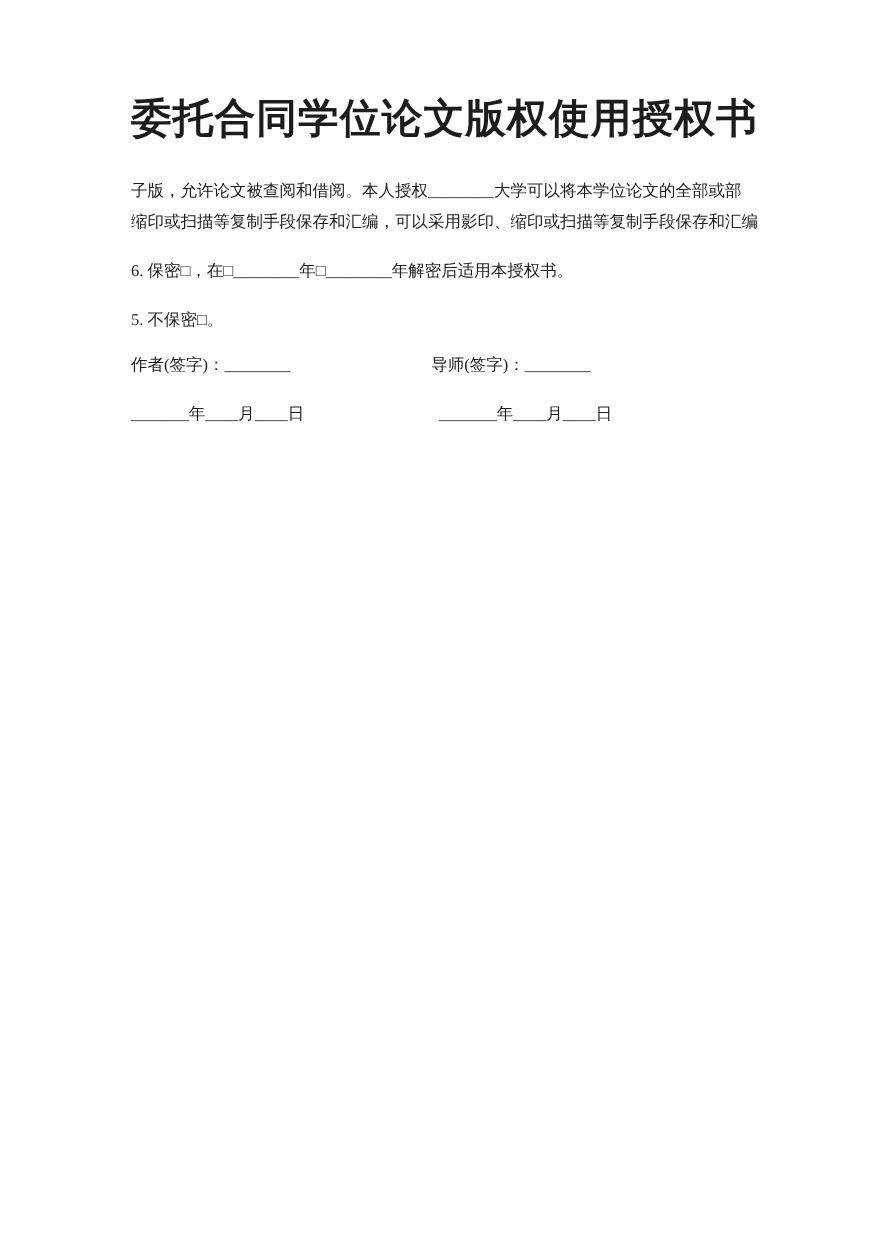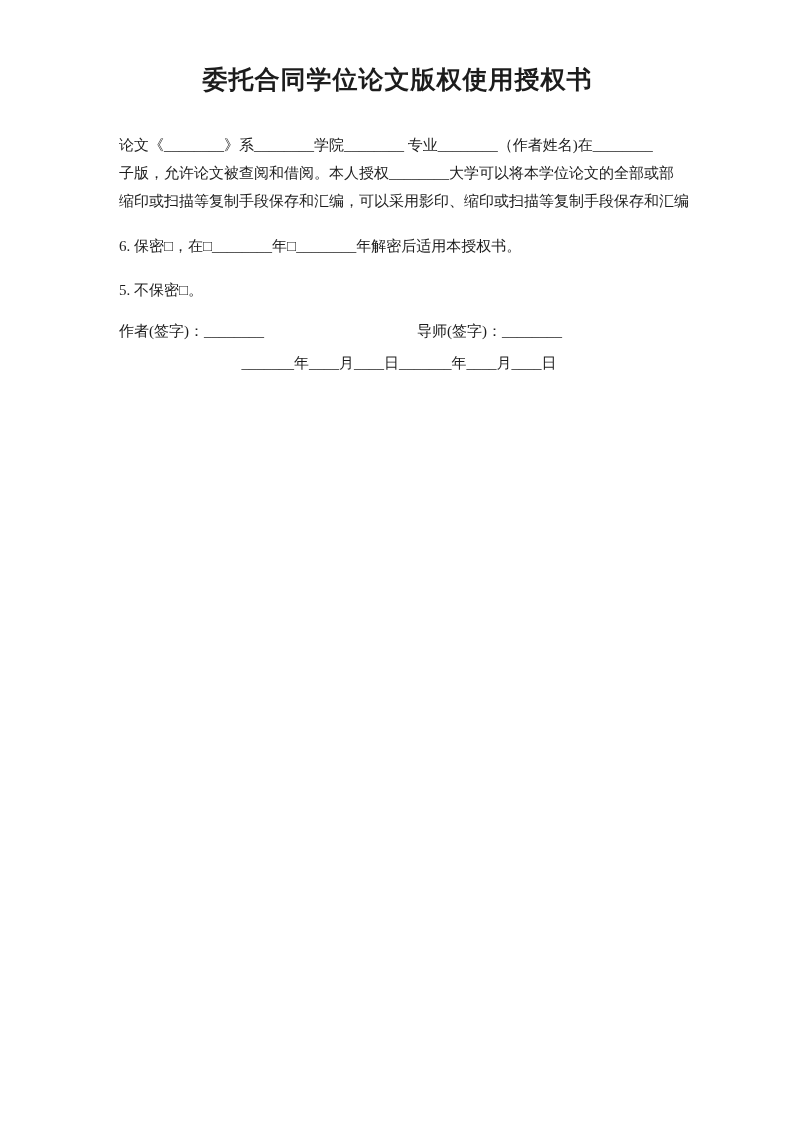--- a/index.html
+++ b/index.html
@@ -15,66 +15,63 @@
     overflow: hidden;
     font-family: "Liberation Serif", "DejaVu Serif", serif;
     color: #1c1c1c;
   }
   .content {
     margin-left: 119px;
     width: 557px;
   }
   .doc-title {
     margin: 0;
-    padding-top: 60px;
-    font-size: 25px;
+    padding-top: 89px;
+    font-size: 37px;
     line-height: 40px;
     font-weight: bold;
     text-align: center;
     letter-spacing: 1px;
     white-space: nowrap;
   }
   .para {
     margin-top: 31px;
   }
   .line {
     font-size: 15px;
     line-height: 28px;
     white-space: nowrap;
   }
   .opt1 { margin-top: 17px; }
   .opt2 { margin-top: 16px; }
   .sig-row {
     margin-top: 13px;
     display: flex;
-    gap: 25px;
   }
   .date-row {
-    margin-top: 4px;
+    margin-top: 17px;
     display: flex;
-    text-align: right;
   }
   .col-left-sig  { flex: 0 0 273px; width: 273px; }
   .col-left-date { flex: 0 0 280px; width: 280px; }
   .cell {
     font-size: 15px;
     line-height: 28px;
     white-space: nowrap;
   }
 </style>
 </head>
 <body>
 
 <div class="page">
   <div class="content">
 
     <h1 class="doc-title">委托合同学位论文版权使用授权书</h1>
 
     <div class="para">
-      <div class="line">论文《________》系________学院________ 专业________（作者姓名)在________</div>
       <div class="line">子版，允许论文被查阅和借阅。本人授权________大学可以将本学位论文的全部或部</div>
       <div class="line">缩印或扫描等复制手段保存和汇编，可以采用影印、缩印或扫描等复制手段保存和汇编</div>
     </div>
 
     <div class="line opt1">6. 保密□，在□________年□________年解密后适用本授权书。</div>
 
     <div class="line opt2">5. 不保密□。</div>
 
     <div class="sig-row">
       <div class="cell col-left-sig">作者(签字)：________</div>

